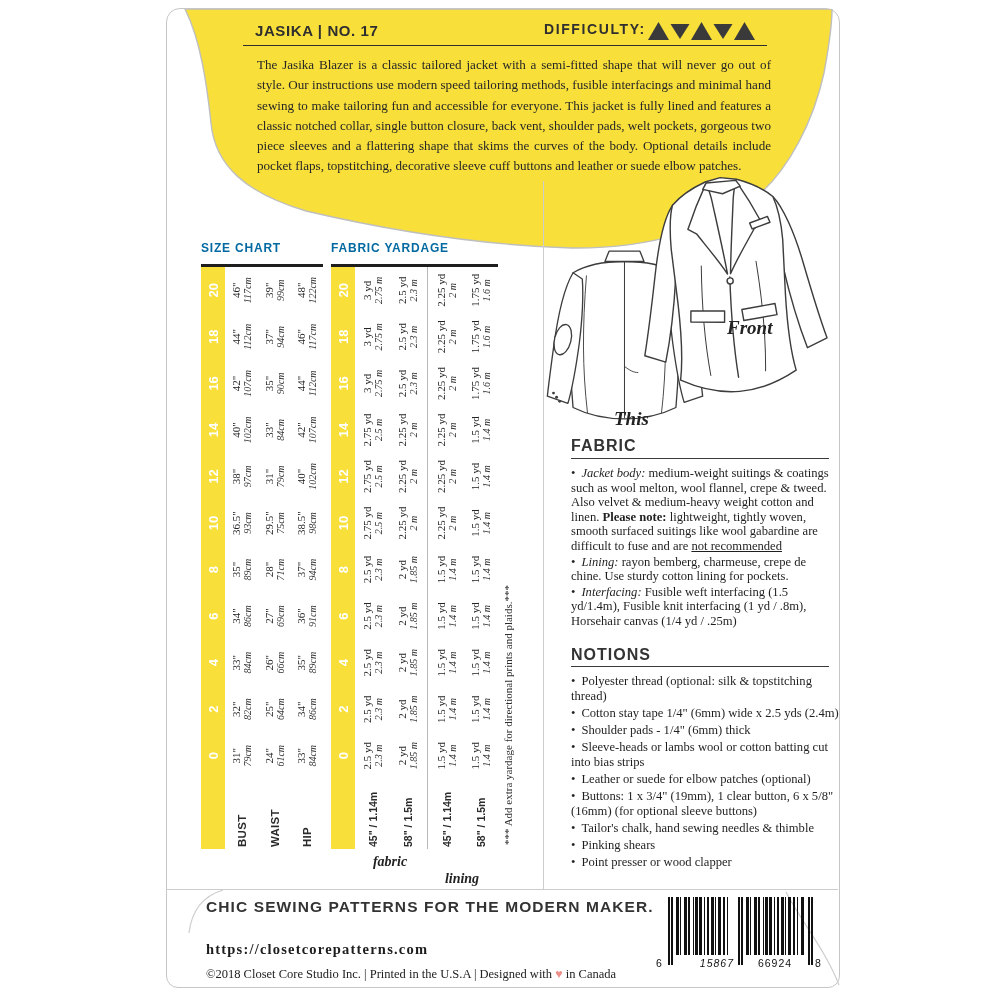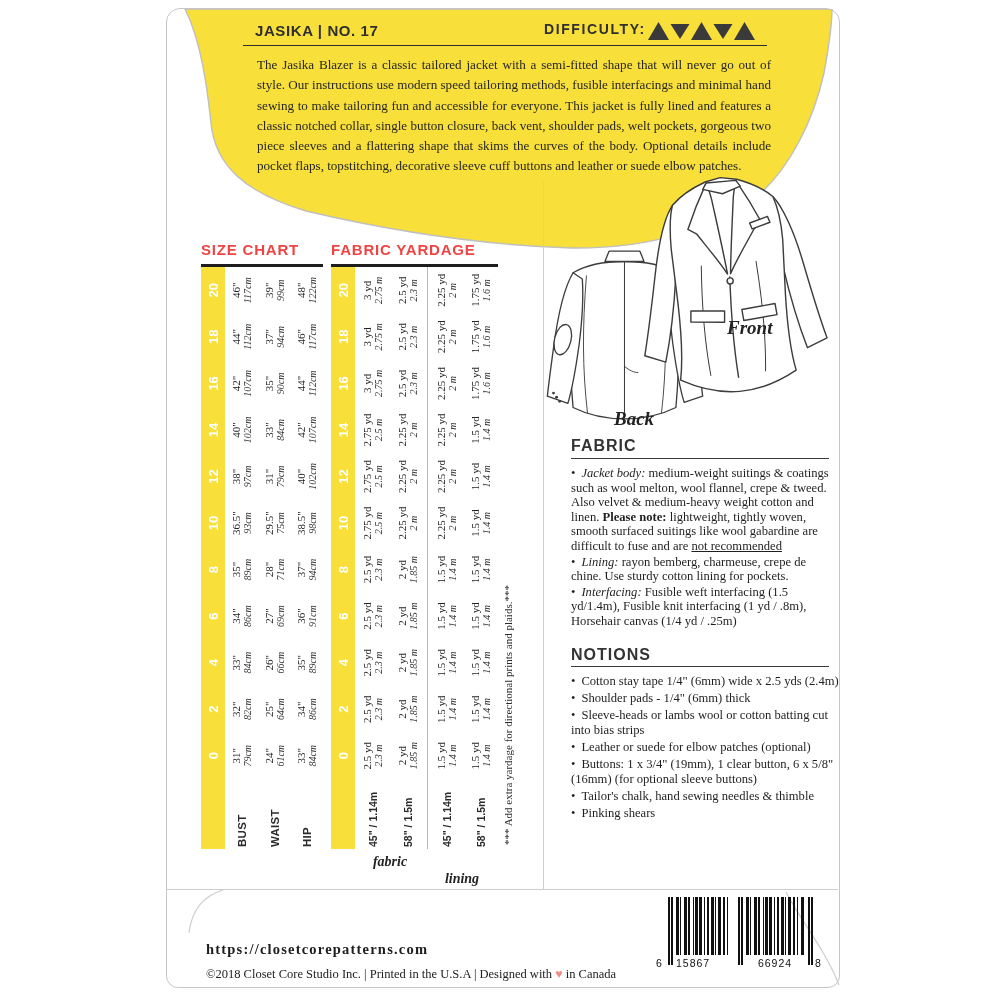--- a/index.html
+++ b/index.html
@@ -14,21 +14,21 @@
   .content{position:absolute;left:0;top:0;width:100%;height:100%;z-index:2;}
 
   
   .flap-title{left:88px;top:13px;font-size:15px;font-weight:bold;letter-spacing:.6px;color:#2f2f2f;}
   .difficulty{left:377px;top:12px;display:flex;align-items:flex-start;gap:2px;}
   .difficulty-label{font-size:14px;font-weight:bold;letter-spacing:1.6px;color:#2f2f2f;}
   .flap-rule{left:76px;top:36px;width:524px;height:0;border-top:1.6px solid #2f2f2f;}
   .flap-desc{left:90px;top:46px;width:514px;font-size:13.1px;line-height:1.55;text-align:justify;color:#262626;}
 
   
-  .table-header{font-size:15px;font-weight:bold;letter-spacing:.8px;color:#ef4444;}
+  .table-header{font-size:12px;font-weight:bold;letter-spacing:.8px;color:#0369a1;}
   .blackbar{height:2.5px;background:#1e1e1e;}
 
   
   .rot{position:absolute;transform:rotate(-90deg);}
   .grid{display:grid;}
   .g-size{width:582px;height:122px;grid-template-columns:70px repeat(11,1fr);grid-template-rows:24px 34px 32px 32px;}
   .g-yard{width:582px;height:186px;grid-template-columns:70px repeat(11,1fr);grid-template-rows:24px 36px 34px 5px 34px 34px 19px;}
   .ycell{background:#F8DF3A;}
   .sizenum{display:flex;align-items:center;justify-content:center;color:#fff;font-weight:bold;font-size:13px;}
   .mcell{display:flex;flex-direction:column;align-items:center;justify-content:center;}
@@ -487,43 +487,46 @@
         <path d="M88 14 L117 14 L121 20 L103 26 L84 20 Z"></path>
         <path d="M103 108 C101 145 101 180 103 207" fill="none"></path>
         <circle cx="103" cy="112" r="3"></circle>
         <path d="M127 57 L145 52 L147 58 L129 63 Z"></path>
         <path d="M62 138 L95 141 L94 152 L61 149 Z"></path>
         <path d="M112 141 L145 138 L146 149 L113 152 Z"></path>
       </g>
     </svg>
 
     <div class="abs illus-label" style="left:560px;top:308px;">Front</div>
-    <div class="abs illus-label" style="left:447px;top:399px;">Back</div>
+    <div class="abs illus-label" style="left:447px;top:399px;">This</div>
 
     <div class="abs sec-title" style="left:404px;top:428px;">FABRIC</div>
     <div class="abs sec-rule" style="left:404px;top:449px;"></div>
     <div class="abs bodytext fab" id="fabric-bullets" style="left:404px;top:457px;">
         <div class="bullet-item"><span class="bullet-dot">•</span><span class="seg-i">Jacket body:</span><span> medium-weight suitings &amp; coatings such as wool melton, wool flannel, crepe &amp; tweed. Also velvet &amp; medium-heavy weight cotton and linen. </span><span class="seg-b">Please note:</span><span> lightweight, tightly woven, smooth surfaced suitings like wool gabardine are difficult to fuse  and are </span><span class="seg-u">not recommended</span></div>
         <div class="bullet-item"><span class="bullet-dot">•</span><span class="seg-i">Lining:</span><span> rayon bemberg,  charmeuse, crepe de chine. Use sturdy cotton lining for pockets.</span></div>
         <div class="bullet-item"><span class="bullet-dot">•</span><span class="seg-i">Interfacing:</span><span> Fusible weft interfacing (1.5 yd/1.4m), Fusible knit interfacing (1 yd / .8m), Horsehair canvas (1/4 yd / .25m)</span></div>
       </div>
 
     <div class="abs sec-title" style="left:404px;top:637px;">NOTIONS</div>
     <div class="abs sec-rule" style="left:404px;top:657px;"></div>
     <div class="abs bodytext not" id="notions-list" style="left:404px;top:665px;">
+        <div class="bullet-item"><span class="bullet-dot">•</span><span>Polyester thread (optional: silk &amp; topstitching thread)</span></div>
         <div class="bullet-item"><span class="bullet-dot">•</span><span>Cotton stay tape 1/4" (6mm) wide x 2.5 yds (2.4m)</span></div>
         <div class="bullet-item"><span class="bullet-dot">•</span><span>Shoulder pads - 1/4" (6mm) thick</span></div>
         <div class="bullet-item"><span class="bullet-dot">•</span><span>Sleeve-heads or lambs wool or cotton batting cut into bias strips</span></div>
         <div class="bullet-item"><span class="bullet-dot">•</span><span>Leather or suede for elbow patches (optional)</span></div>
         <div class="bullet-item"><span class="bullet-dot">•</span><span>Buttons: 1 x 3/4" (19mm), 1 clear button, 6 x 5/8" (16mm) (for optional sleeve buttons)</span></div>
         <div class="bullet-item"><span class="bullet-dot">•</span><span>Tailor's chalk, hand sewing needles &amp; thimble</span></div>
         <div class="bullet-item"><span class="bullet-dot">•</span><span>Pinking shears</span></div>
+        <div class="bullet-item"><span class="bullet-dot">•</span><span>Point presser or wood clapper</span></div>
       </div>
 
     <div class="abs footer-rule"></div>
+    <div class="abs tagline">CHIC SEWING PATTERNS FOR THE MODERN MAKER.</div>
     <div class="abs url">https://closetcorepatterns.com</div>
     <div class="abs copyright"><span>©2018 Closet Core Studio Inc.  |  Printed in the U.S.A  |  Designed with </span><span class="heart">♥</span><span> in Canada</span></div>
 
     <div class="abs barcode" id="barcode">
         <div class="bc-bar" style="left: 14px; width: 1.8px; height: 68px;"></div>
         <div class="bc-bar" style="left: 17px; width: 1.8px; height: 68px;"></div>
         <div class="bc-bar" style="left: 84px; width: 1.8px; height: 68px;"></div>
         <div class="bc-bar" style="left: 87px; width: 1.8px; height: 68px;"></div>
         <div class="bc-bar" style="left: 154px; width: 1.8px; height: 68px;"></div>
         <div class="bc-bar" style="left: 157px; width: 1.8px; height: 68px;"></div>
@@ -550,18 +553,18 @@
         <div class="bc-bar" style="left: 114.8px; width: 3px; height: 58px;"></div>
         <div class="bc-bar" style="left: 120px; width: 1.2px; height: 58px;"></div>
         <div class="bc-bar" style="left: 122.8px; width: 1.8px; height: 58px;"></div>
         <div class="bc-bar" style="left: 127.4px; width: 2.6px; height: 58px;"></div>
         <div class="bc-bar" style="left: 131.2px; width: 1.2px; height: 58px;"></div>
         <div class="bc-bar" style="left: 134.2px; width: 3.2px; height: 58px;"></div>
         <div class="bc-bar" style="left: 138.8px; width: 2.6px; height: 58px;"></div>
         <div class="bc-bar" style="left: 143px; width: 1.2px; height: 58px;"></div>
         <div class="bc-bar" style="left: 146.6px; width: 3.4px; height: 58px;"></div>
         <span class="bc-digit" style="left: 2px; top: 60px; width: 10px; text-align: left;">6</span>
-        <span class="bc-digit" style="left: 22px; top: 60px; width: 58px; text-align: left;">15867</span>
+        <span class="bc-digit" style="left: 22px; top: 60px; width: 58px; text-align: right; font-style: italic;">15867</span>
         <span class="bc-digit" style="left: 92px; top: 60px; width: 58px; text-align: center;">66924</span>
         <span class="bc-digit" style="left: 161px; top: 60px; width: 10px; text-align: left;">8</span>
       </div>
   </div>
 </div>
 
 </body></html>

